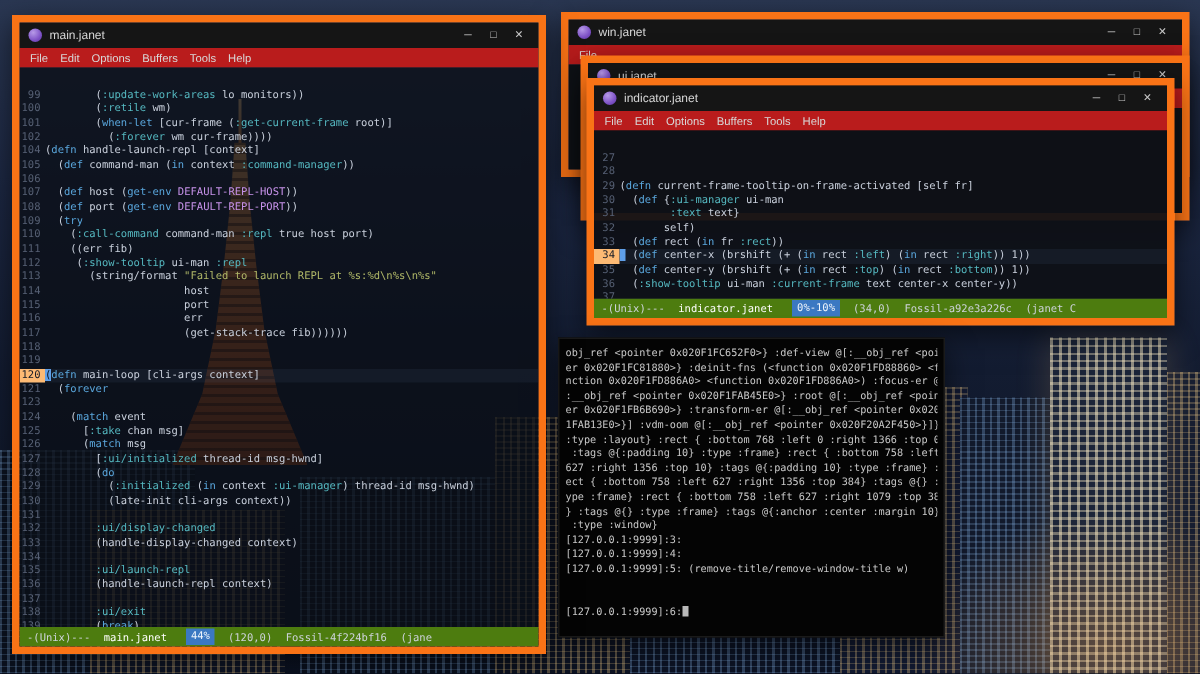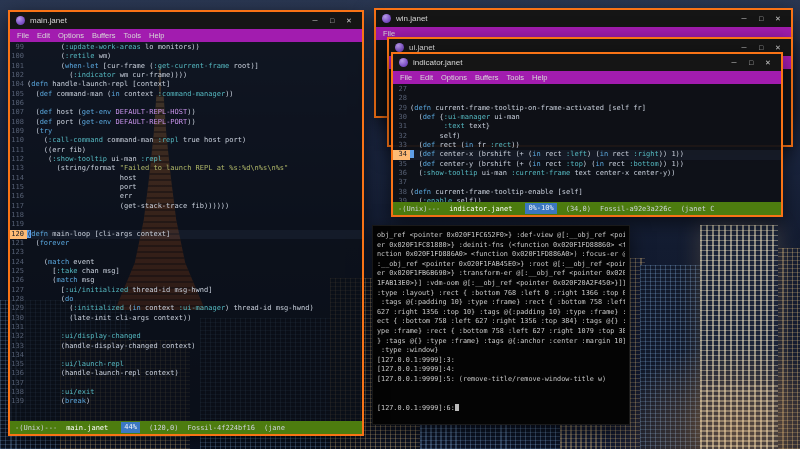--- a/index.html
+++ b/index.html
@@ -22,41 +22,41 @@
   .b7{left:700px;top:225px;width:78px;height:224px;background-color:#1b2438;box-shadow:0 0 22px rgba(255,200,120,.18)}
   .b8{left:640px;top:265px;width:66px;height:184px;background-color:#121a2c}
   .b9{left:772px;top:248px;width:28px;height:201px;background-color:#141c30}
   .glow{position:absolute;left:590px;top:330px;width:210px;height:119px;background:radial-gradient(ellipse at 70% 85%,rgba(255,170,80,.28),transparent 62%)}
   .tower{position:absolute;left:115px;top:95px;width:90px;height:215px;
     background:repeating-linear-gradient(to bottom,rgba(45,14,0,.5) 0 2px,rgba(0,0,0,0) 2px 6px),linear-gradient(#f3b36b,#e5803a 35%,#cc5e22 70%,#a8491a);
     clip-path:polygon(46% 0,54% 0,57% 18%,62% 38%,68% 58%,78% 78%,100% 100%,0 100%,22% 78%,32% 58%,38% 38%,43% 18%)}
   .antenna{position:absolute;left:159px;top:66px;width:2px;height:30px;background:linear-gradient(#f8cf9a,#e08a40)}
 
   
-  .win{position:absolute;display:flex;flex-direction:column;border:2px solid #f97316;box-shadow:0 6px 18px rgba(0,0,0,.55);overflow:hidden}
+  .win{position:absolute;display:flex;flex-direction:column;border:5px solid #f97316;box-shadow:0 6px 18px rgba(0,0,0,.55);overflow:hidden}
   #win-main{left:8px;top:10px;width:356px;height:426px;z-index:5}
   #win-win{left:374px;top:8px;width:419px;height:110px;z-index:1}
   #win-ui{left:387px;top:37px;width:406px;height:110px;z-index:2}
   #win-ind{left:391px;top:52px;width:392px;height:165px;z-index:3}
   #win-repl{left:372px;top:225px;width:258px;height:200px;z-index:4}
 
   .tbar{height:17px;flex:none;background:#151515;display:flex;align-items:center;gap:5px;padding:0 6px}
   .appicon{width:9px;height:9px;flex:none;border-radius:50%;background:radial-gradient(circle at 35% 30%,#b79ae8,#7e52c6 60%,#5b34a0)}
   .ttext{color:#d6d6d6;font-size:8px;white-space:nowrap}
   .wbtns{margin-left:auto;display:flex;gap:3px}
   .wb{color:#c9c9c9;font-size:7px;width:14px;text-align:center;line-height:17px;cursor:default}
 
-  .mbar{height:13px;flex:none;background:#a21caf;display:flex;align-items:center;padding:0 3px}
+  .mbar{height:13px;flex:none;background:#b91c1c;display:flex;align-items:center;padding:0 3px}
   .mi{color:#d8d8d8;font-size:7.5px;padding:0 4px;white-space:nowrap}
 
   .body{flex:1;overflow:hidden;position:relative;background:#101318}
   .trans{background:rgba(10,14,22,.78)}
   .semiop{background:rgba(14,16,22,.94)}
 
-  .code{font-family:"DejaVu Sans Mono",monospace;font-size:7px;line-height:9.34px;color:#c9d0dc;padding-top:1px}
+  .code{font-family:"DejaVu Sans Mono",monospace;font-size:7px;line-height:9.34px;color:#c9d0dc;padding-top:14px}
   .row{display:flex;height:9.34px;white-space:pre}
   .ln{width:17px;flex:none;text-align:right;padding-right:3px;color:#566074}
   .lt{white-space:pre;overflow:hidden}
   .row.cur{background:rgba(120,150,200,.08)}
   .row.cur .ln{background:#fdba74;color:#141a26}
   .code i{font-style:normal}
   .str{color:var(--string,#b0b868)}
   .kw{color:var(--keyword,#5aa7dd)}
   .kd{color:var(--symbol,#55b8c0)}
   .cst{color:var(--constant,#c792ea)}
@@ -266,21 +266,21 @@
           <div class="row">
             <span class="ln">100</span>
             <span class="lt">        (<i class="kd">:retile</i> wm)</span>
           </div>
           <div class="row">
             <span class="ln">101</span>
             <span class="lt">        (<i class="kw">when-let</i> [cur-frame (<i class="kd">:get-current-frame</i> root)]</span>
           </div>
           <div class="row">
             <span class="ln">102</span>
-            <span class="lt">          (<i class="kd">:indicator</i> wm cur-frame))))</span>
+            <span class="lt">          (<i class="kd">:forever</i> wm cur-frame))))</span>
           </div>
           <div class="row">
             <span class="ln">104</span>
             <span class="lt">(<i class="kw">defn</i> handle-launch-repl [context]</span>
           </div>
           <div class="row">
             <span class="ln">105</span>
             <span class="lt">  (<i class="kw">def</i> command-man (<i class="kw">in</i> context <i class="kd">:command-manager</i>))</span>
           </div>
           <div class="row">

